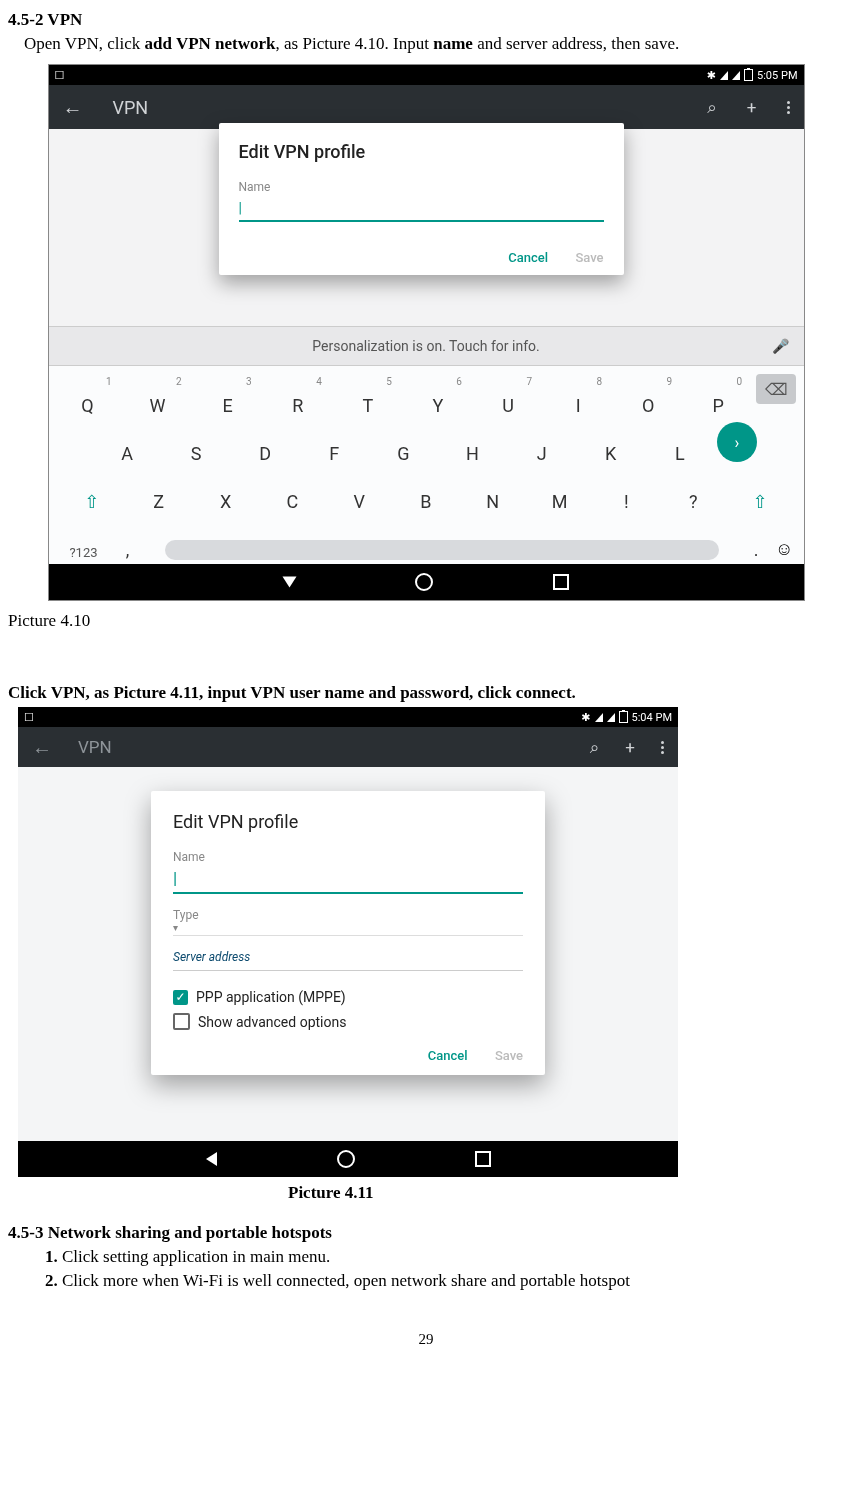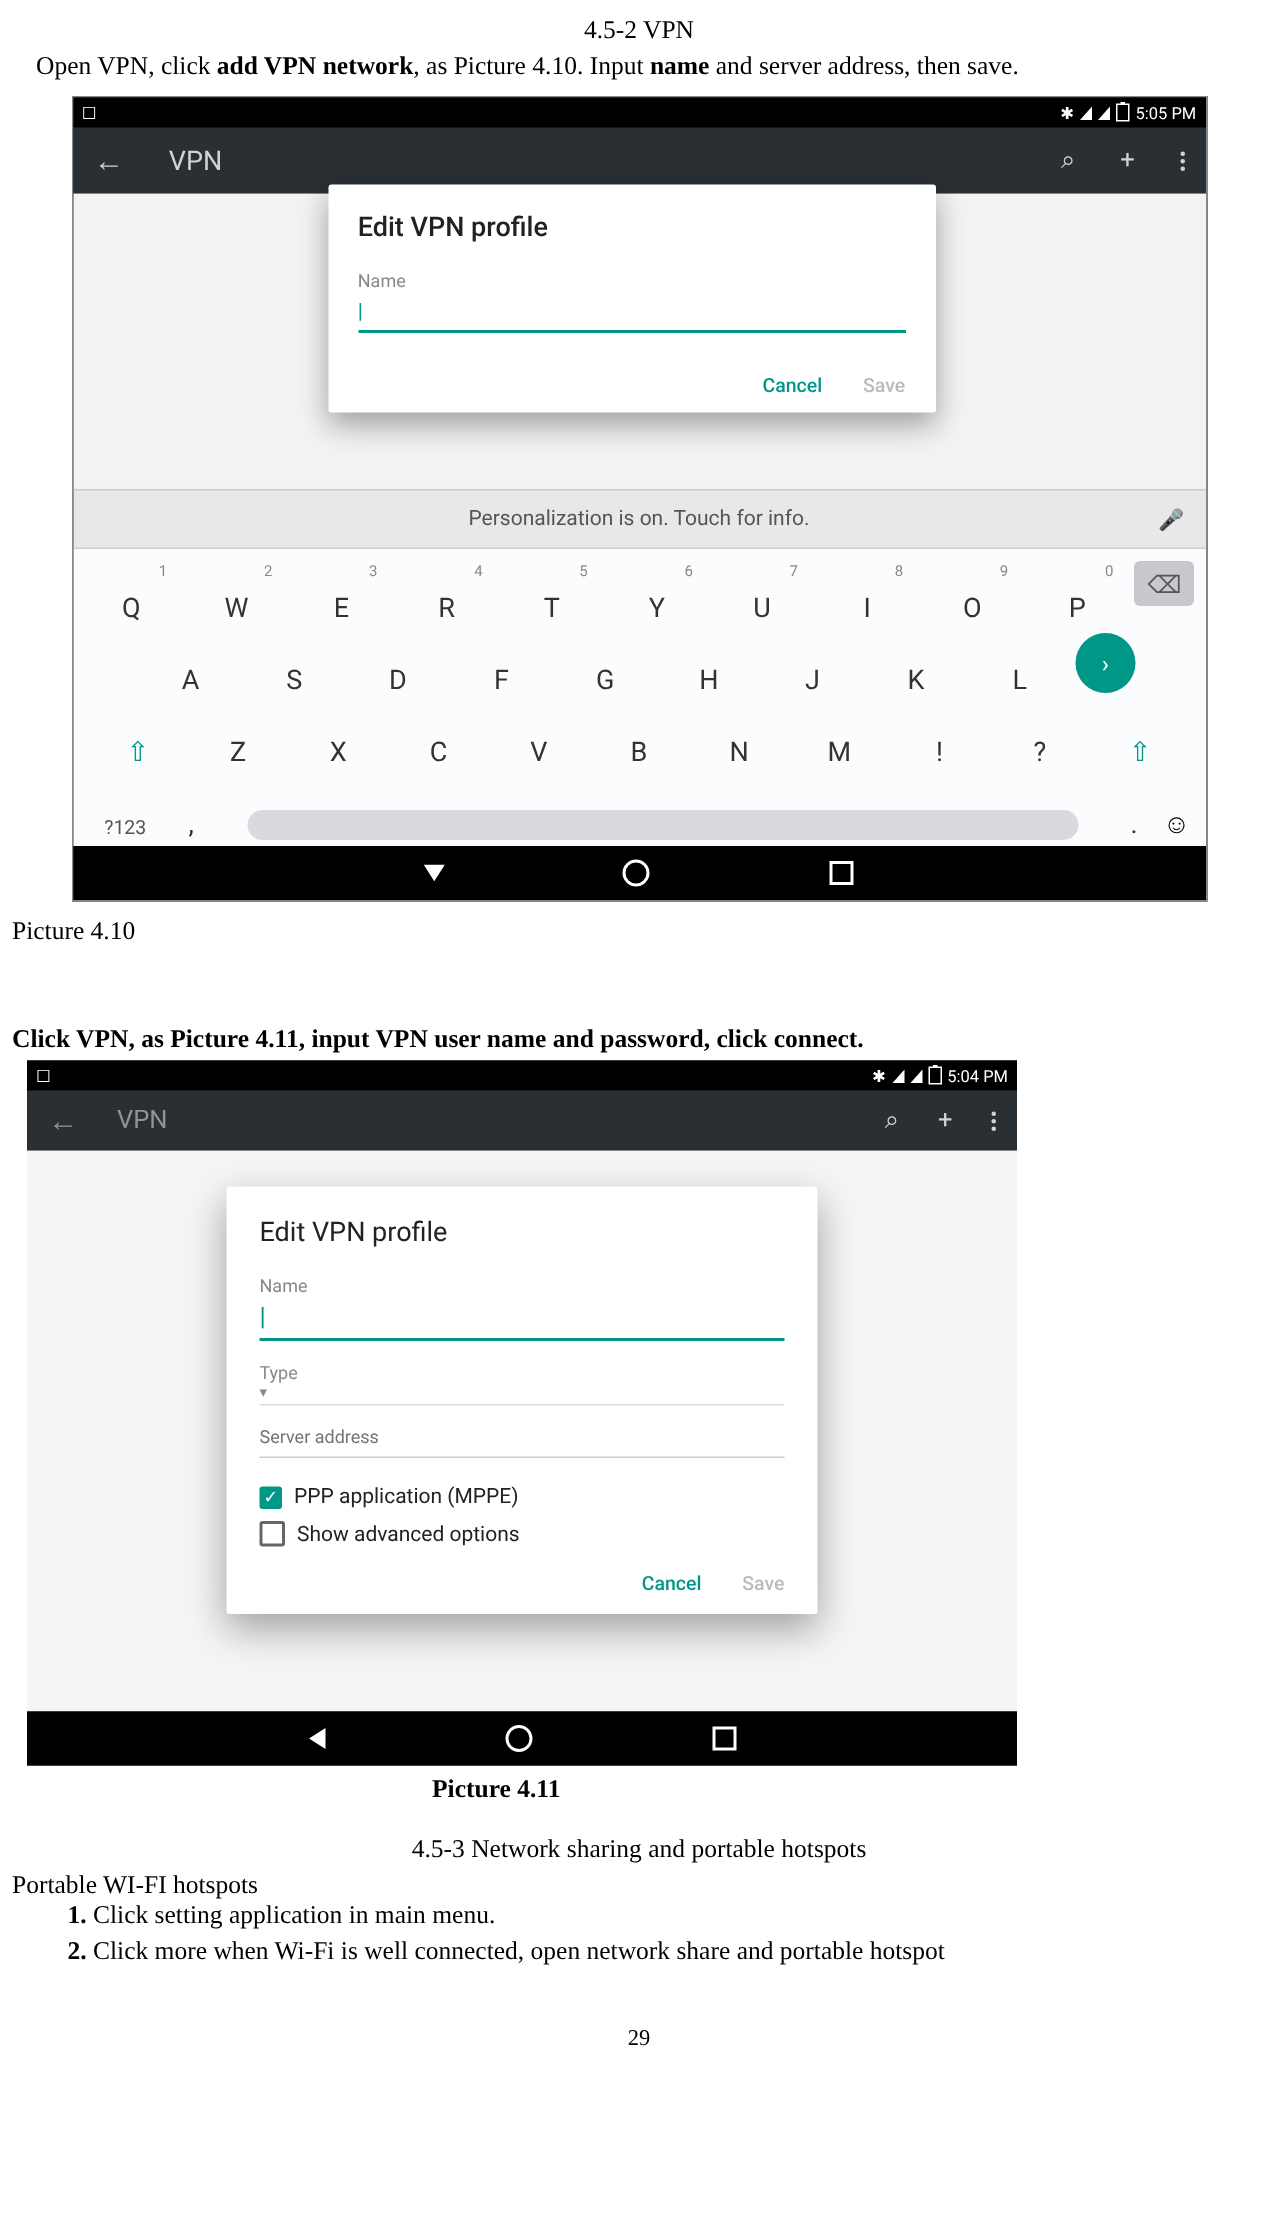--- a/index.html
+++ b/index.html
@@ -8,21 +8,21 @@
     font-family: "Times New Roman", serif;
     font-size: 17px;
     color: #000;
     width: 852px;
   }
   .page {
     padding: 6px 8px 30px 8px;
   }
   .bold { font-weight: bold; }
   .indent1 { text-indent: 16px; }
-  .section-title { font-weight: normal; margin: 4px 0; text-align: center; }
+  .section-title { font-weight: bold; margin: 4px 0; }
   .caption { text-align: left; font-weight: normal; margin: 10px 0 32px 0; }
   .caption-left { font-weight: bold; margin: 6px 0 20px 0; padding-left: 280px; }
   .page-number { text-align: center; font-size: 15px; margin-top: 40px; }
 
   
   .fig410 {
     width: 755px;
     margin: 10px auto 0 auto;
     border: 1px solid #888;
     background: #000;
@@ -190,21 +190,21 @@
     padding: 20px 22px 12px 22px;
     height: fit-content;
   }
   .d411-title { font-size: 18px; color: #222; margin-bottom: 18px; }
   .d411-label { font-size: 12px; color: #888; }
   .d411-input { width: 100%; border: none; border-bottom: 2px solid #009688; padding: 2px 0 4px 0; margin-top: 2px; margin-bottom: 14px; color: #009688; }
   .d411-type-row { display: flex; align-items: flex-end; border-bottom: 1px solid #ddd; padding-bottom: 2px; margin-bottom: 10px; }
   .d411-type { font-size: 14px; color: #222; flex: 1; }
   .d411-caret { color: #888; font-size: 10px; }
   .d411-server {
-    font-size: 12px; color: #737373; border-bottom: 1px solid #ccc; padding: 4px 0 6px 0; margin-bottom: 18px;
+    font-size: 12px; color: #0c4a6e; border-bottom: 1px solid #ccc; padding: 4px 0 6px 0; margin-bottom: 18px; font-style: italic;
   }
   .chkrow { display: flex; align-items: center; font-size: 14px; color: #222; margin-bottom: 8px; gap: 8px; }
   .chkbox-on { width: 15px; height: 15px; background: #009688; border-radius: 2px; color: #fff; font-size: 12px; display: flex; justify-content: center; align-items: center; }
   .chkbox-off { width: 13px; height: 13px; border: 2px solid #666; border-radius: 2px; }
   .d411-actions { text-align: right; margin-top: 18px; font-size: 13px; font-weight: 500; }
 
   ol.steps { margin: 0 0 0 54px; padding: 0; }
   ol.steps li { margin-bottom: 4px; font-weight: bold; }
   ol.steps li span { font-weight: normal; }
 </style>
@@ -397,20 +397,19 @@
     <div class="navbar">
       <span class="nav-back-flat"></span>
       <span class="nav-circ"></span>
       <span class="nav-sq"></span>
     </div>
   </div>
 
   <div class="caption-left">Picture 4.11</div>
 
   <div class="section-title">4.5-3 Network sharing and portable hotspots</div>
-  <div>Portable WI-FI hotspots</div>
   <ol class="steps">
     <li><span>Click setting application in main menu.</span></li>
     <li><span>Click more when Wi-Fi is well connected, open network share and portable hotspot</span></li>
   </ol>
 
   <div class="page-number">29</div>
 </div>
 
 </body></html>

